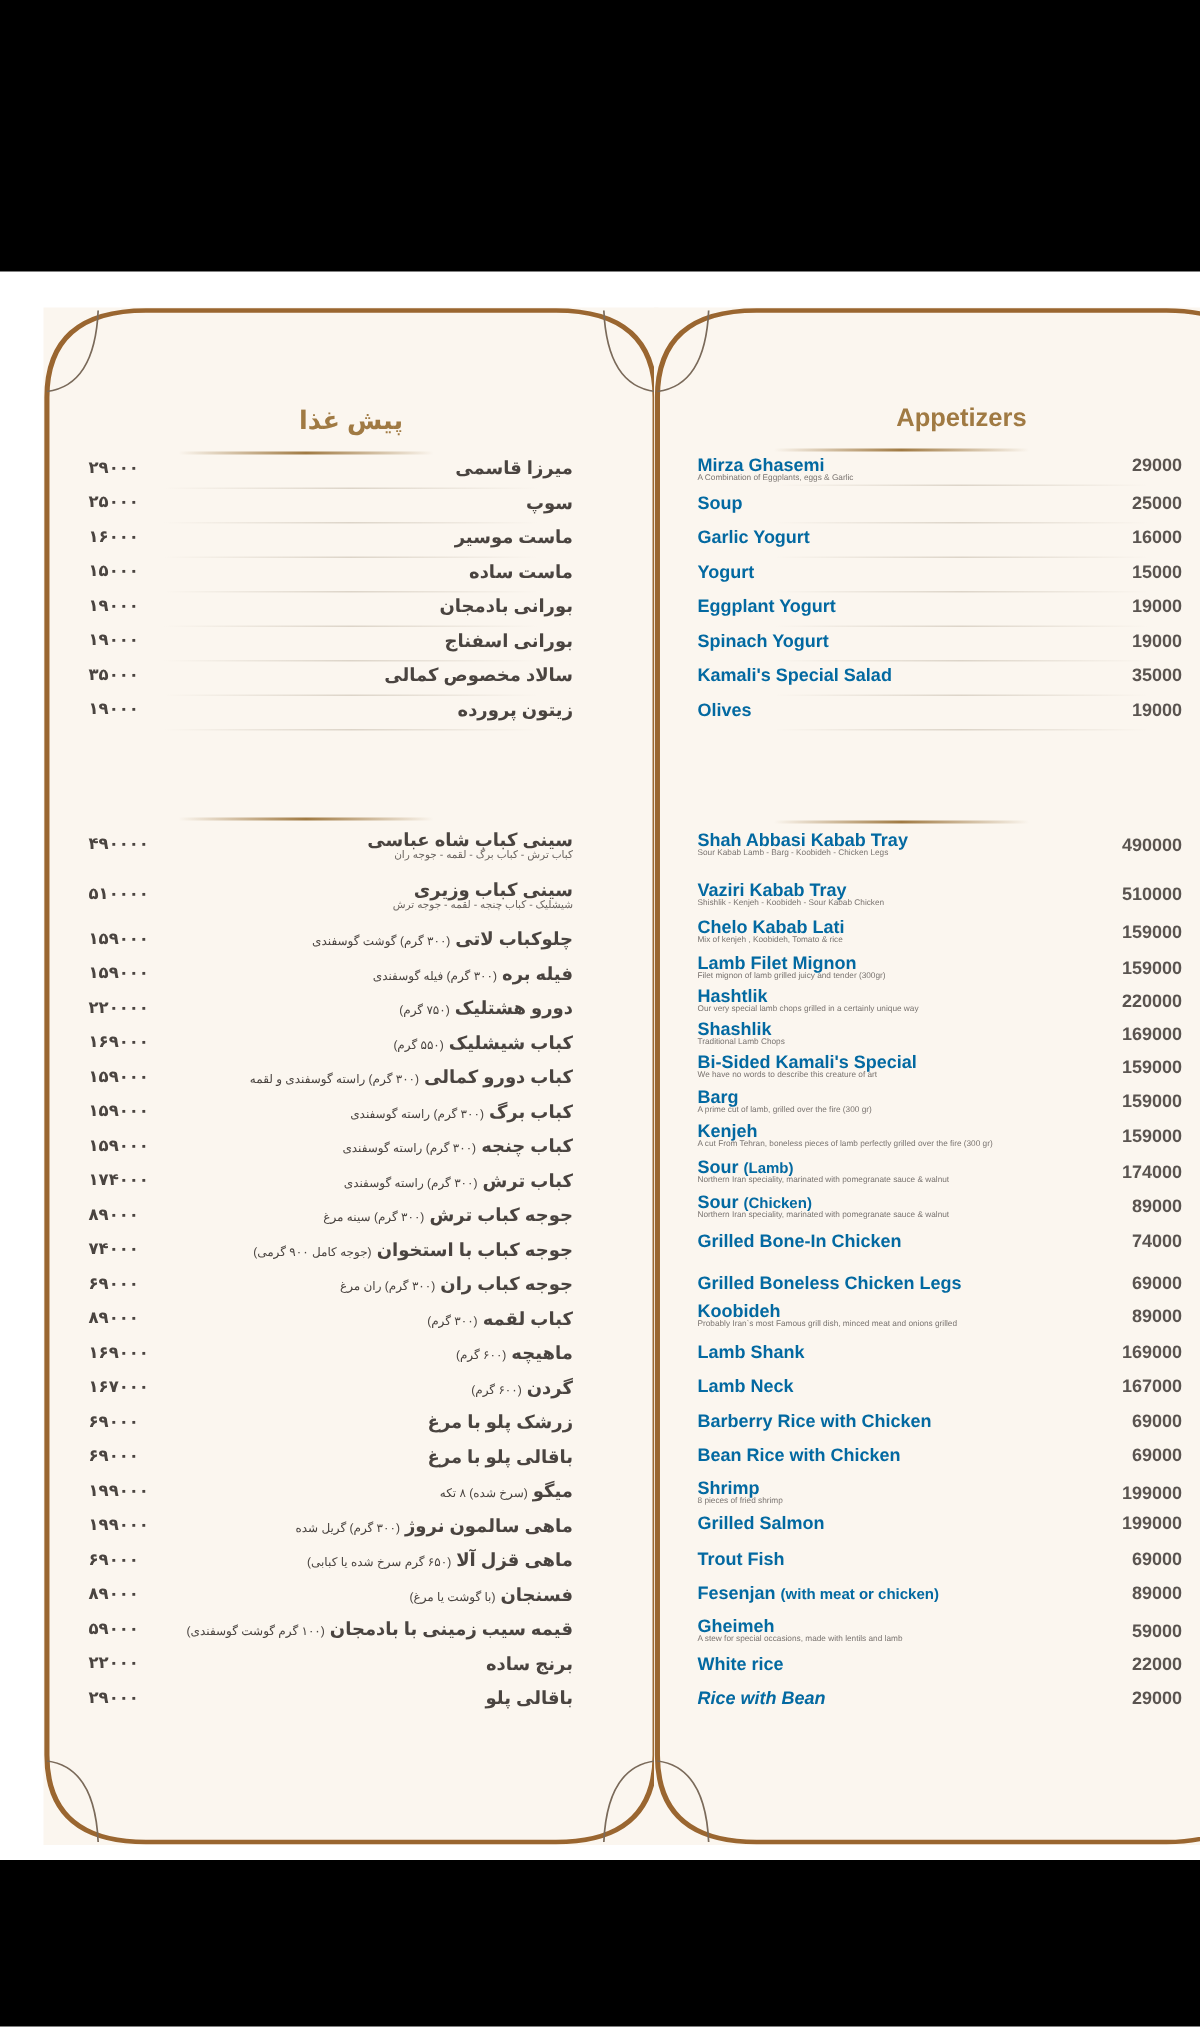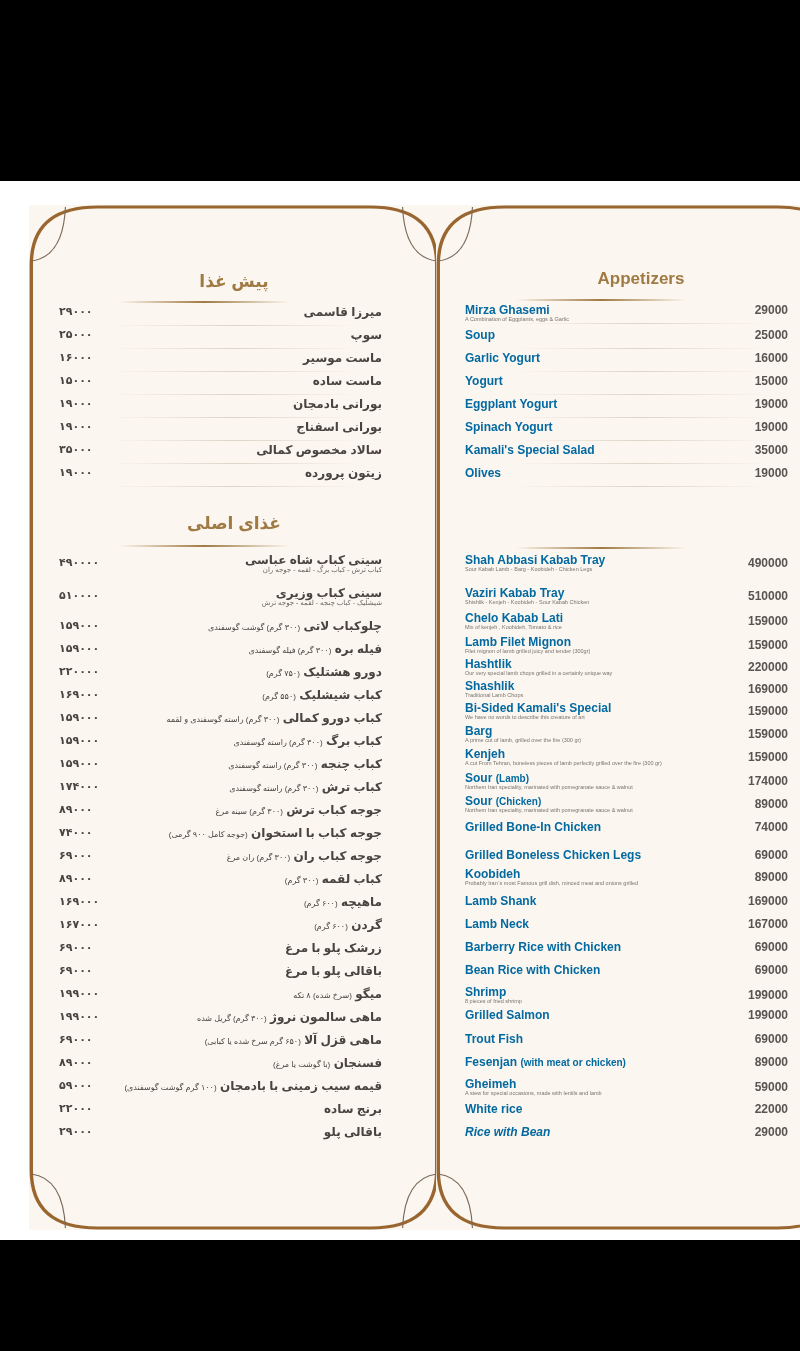--- a/index.html
+++ b/index.html
@@ -76,21 +76,20 @@
           <span class="name" style="top: 0px;"><span>سالاد مخصوص کمالی</span></span>
           <span class="price" style="top: 0px;">۳۵۰۰۰</span>
         </div>
         <div class="sep" style="top: 258px;"></div>
         <div class="item" style="top: 261px;">
           <span class="name" style="top: 0px;"><span>زیتون پرورده</span></span>
           <span class="price" style="top: 0px;">۱۹۰۰۰</span>
         </div>
         <div class="sep" style="top: 281px;"></div>
       </div>
-    <div class="title" style="top:308px;">غذای اصلی</div>
     <div class="title-rule" style="top:340px;left:90px;width:170px;"></div>
     <div id="fa-main">
         <div class="item" style="top: 348px;">
           <span class="name" style="top: 0px;"><span>سینی کباب شاه عباسی</span></span>
           <span class="desc" style="top: 13px;">کباب ترش - کباب برگ - لقمه - جوجه ران</span>
           <span class="price" style="top: 3px;">۴۹۰۰۰۰</span>
         </div>
         <div class="item" style="top: 381px;">
           <span class="name" style="top: 0px;"><span>سینی کباب وزیری</span></span>
           <span class="desc" style="top: 13px;">شیشلیک - کباب چنجه - لقمه - جوجه ترش</span>

